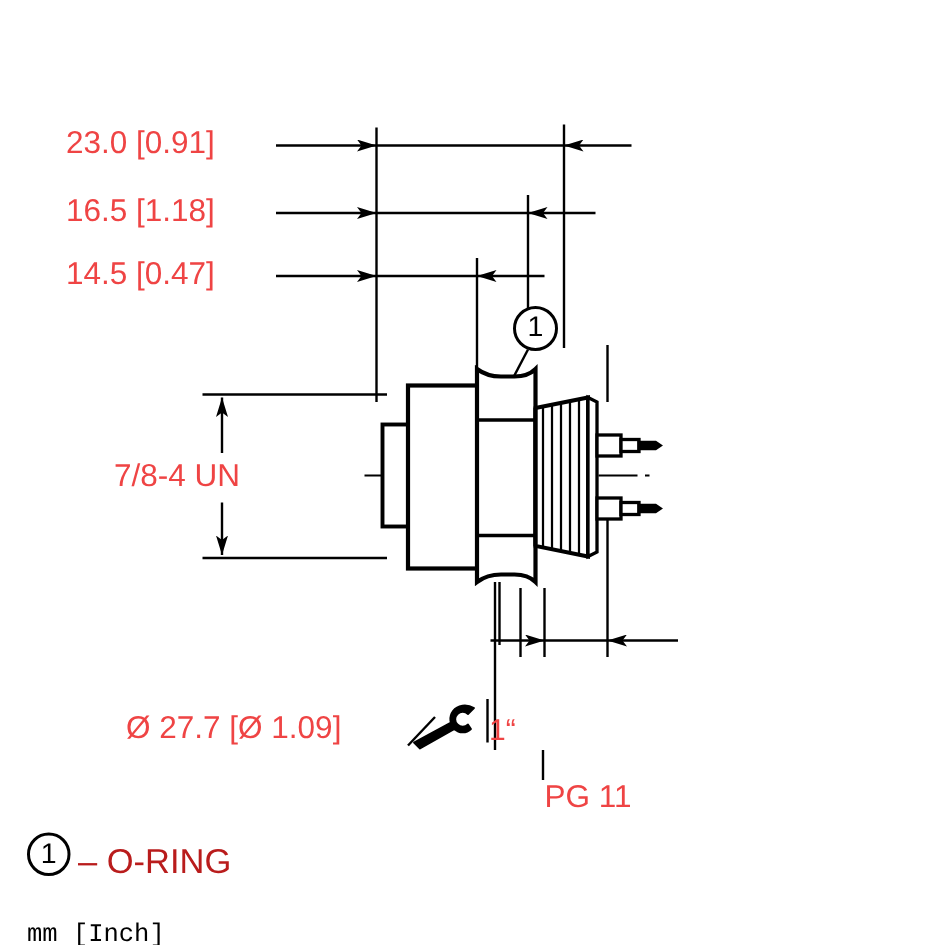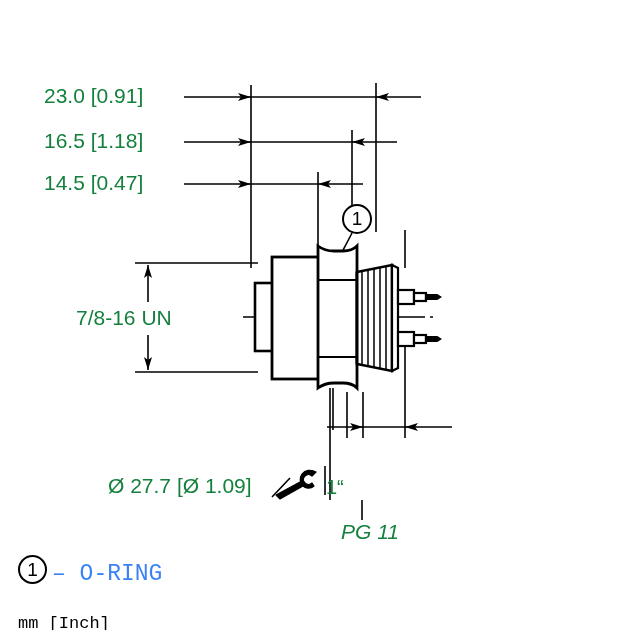--- a/index.html
+++ b/index.html
@@ -19,33 +19,33 @@
     position: absolute;
     left: 0;
     top: 0;
     width: 632px;
     height: 630px;
   }
   .dim-text {
     position: absolute;
     font-family: "Liberation Sans", sans-serif;
     font-size: 21px;
-    color: #15803d;
+    color: #ef4444;
     white-space: nowrap;
     letter-spacing: 0px;
     text-align: center;
   }
   #legend-text {
     position: absolute;
     left: 52px;
     top: 561px;
     font-size: 23px;
-    color: #3b82f6;
+    color: #b91c1c;
     white-space: nowrap;
-    font-family: Liberation Mono, monospace;
+    font-family: Liberation Sans, sans-serif;
   }
   #units-text {
     position: absolute;
     left: 18px;
     top: 614px;
     font-size: 17px;
     color: #000000;
     white-space: nowrap;
     font-family: Liberation Mono, monospace;
   }
@@ -222,28 +222,28 @@
     </g>
 
   </svg>
 
   <div class="dim-text" style="left:44px; top:84px;">23.0 [0.91]</div>
 
   <div class="dim-text" style="left:44px; top:129px;">16.5 [1.18]</div>
 
   <div class="dim-text" style="left:44px; top:171px;">14.5 [0.47]</div>
 
-  <div class="dim-text" style="left:76px; top:306px;">7/8-16 UN</div>
-
-
-  <div class="dim-text" style="left:84px; top:474px;margin-left:24px;">Ø 27.7 [Ø 1.09]</div>
+  <div class="dim-text" style="left:76px; top:306px;">7/8-4 UN</div>
+
+
+  <div class="dim-text" style="left:84px; top:474px;">Ø 27.7 [Ø 1.09]</div>
 
   <div class="dim-text" style="left:326px; top:476px; font-size:20px;">1“</div>
 
-  <div class="dim-text" style="left:341px; top:520px;font-style:italic;">PG 11</div>
+  <div class="dim-text" style="left:363px; top:520px;">PG 11</div>
 
   <div class="wrench-wrap">
     <svg viewBox="0 0 52 34" width="52" height="34">
       <path d="M44,4 C39,1 33,2 30,6 C27,10 28,15 31,18
                C34,21 39,21 42,18 L40,15 C38,17 35,17 33,15
                C31,13 31,10 33,8 C35,6 38,6 40,8 Z
                M31,18 L8,31 L4,27 L28,14 Z" fill="#000" stroke="#000" stroke-width="1.2" stroke-linejoin="round"></path>
     </svg>
   </div>
 

